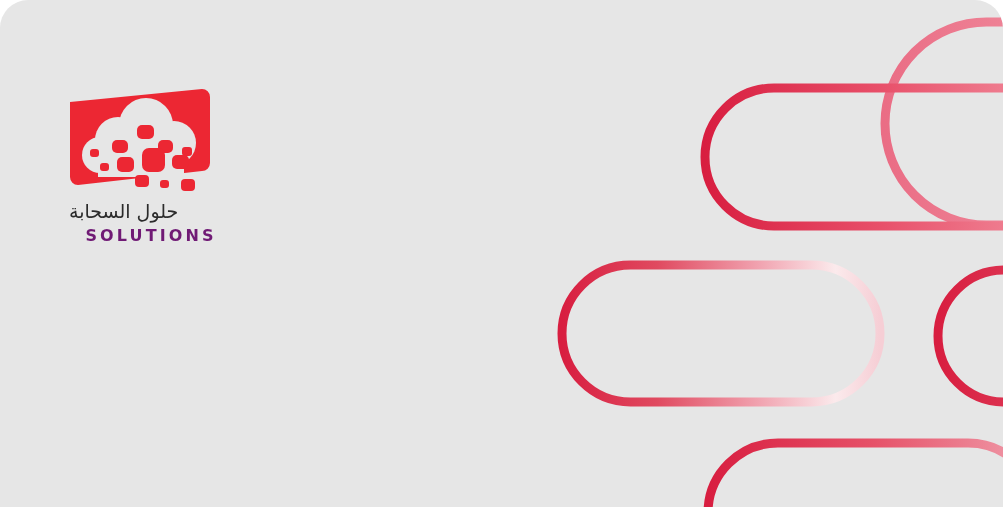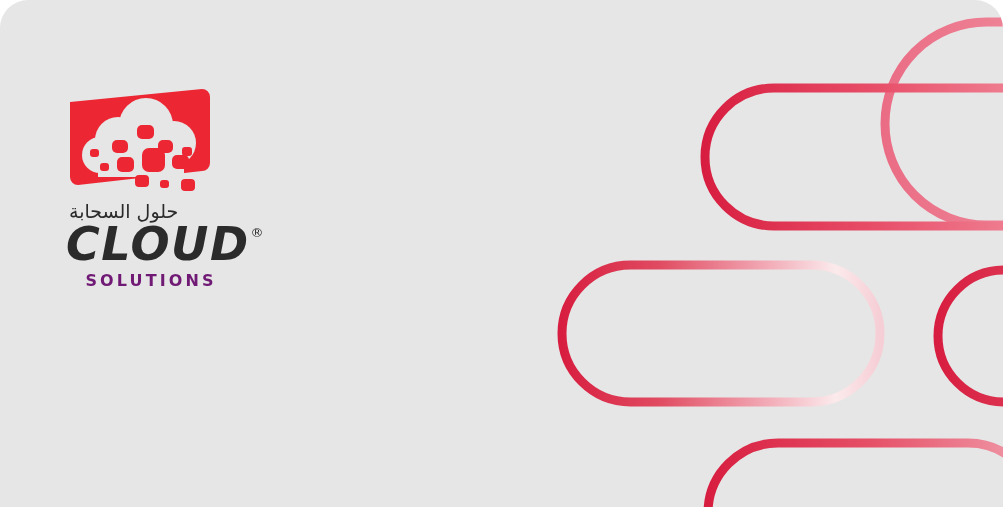--- a/index.html
+++ b/index.html
@@ -185,22 +185,18 @@
           <rect x="36" y="78" width="9" height="8" rx="3"></rect>
           <rect x="71" y="90" width="14" height="12" rx="4"></rect>
           <rect x="96" y="95" width="9" height="8" rx="3"></rect>
           <rect x="117" y="94" width="14" height="12" rx="4"></rect>
         </g>
       </svg>
     </div>
 
     <div class="logo-arabic">حلول السحابة</div>
 
-    <div class="wordmark-row">
-      <span class="wordmark">CLOUD</span>
-      <span class="reg-mark">®</span>
-    </div>
 
     <div class="sub-word">SOLUTIONS</div>
   </div>
 
 
 </div>
 
 </body></html>

